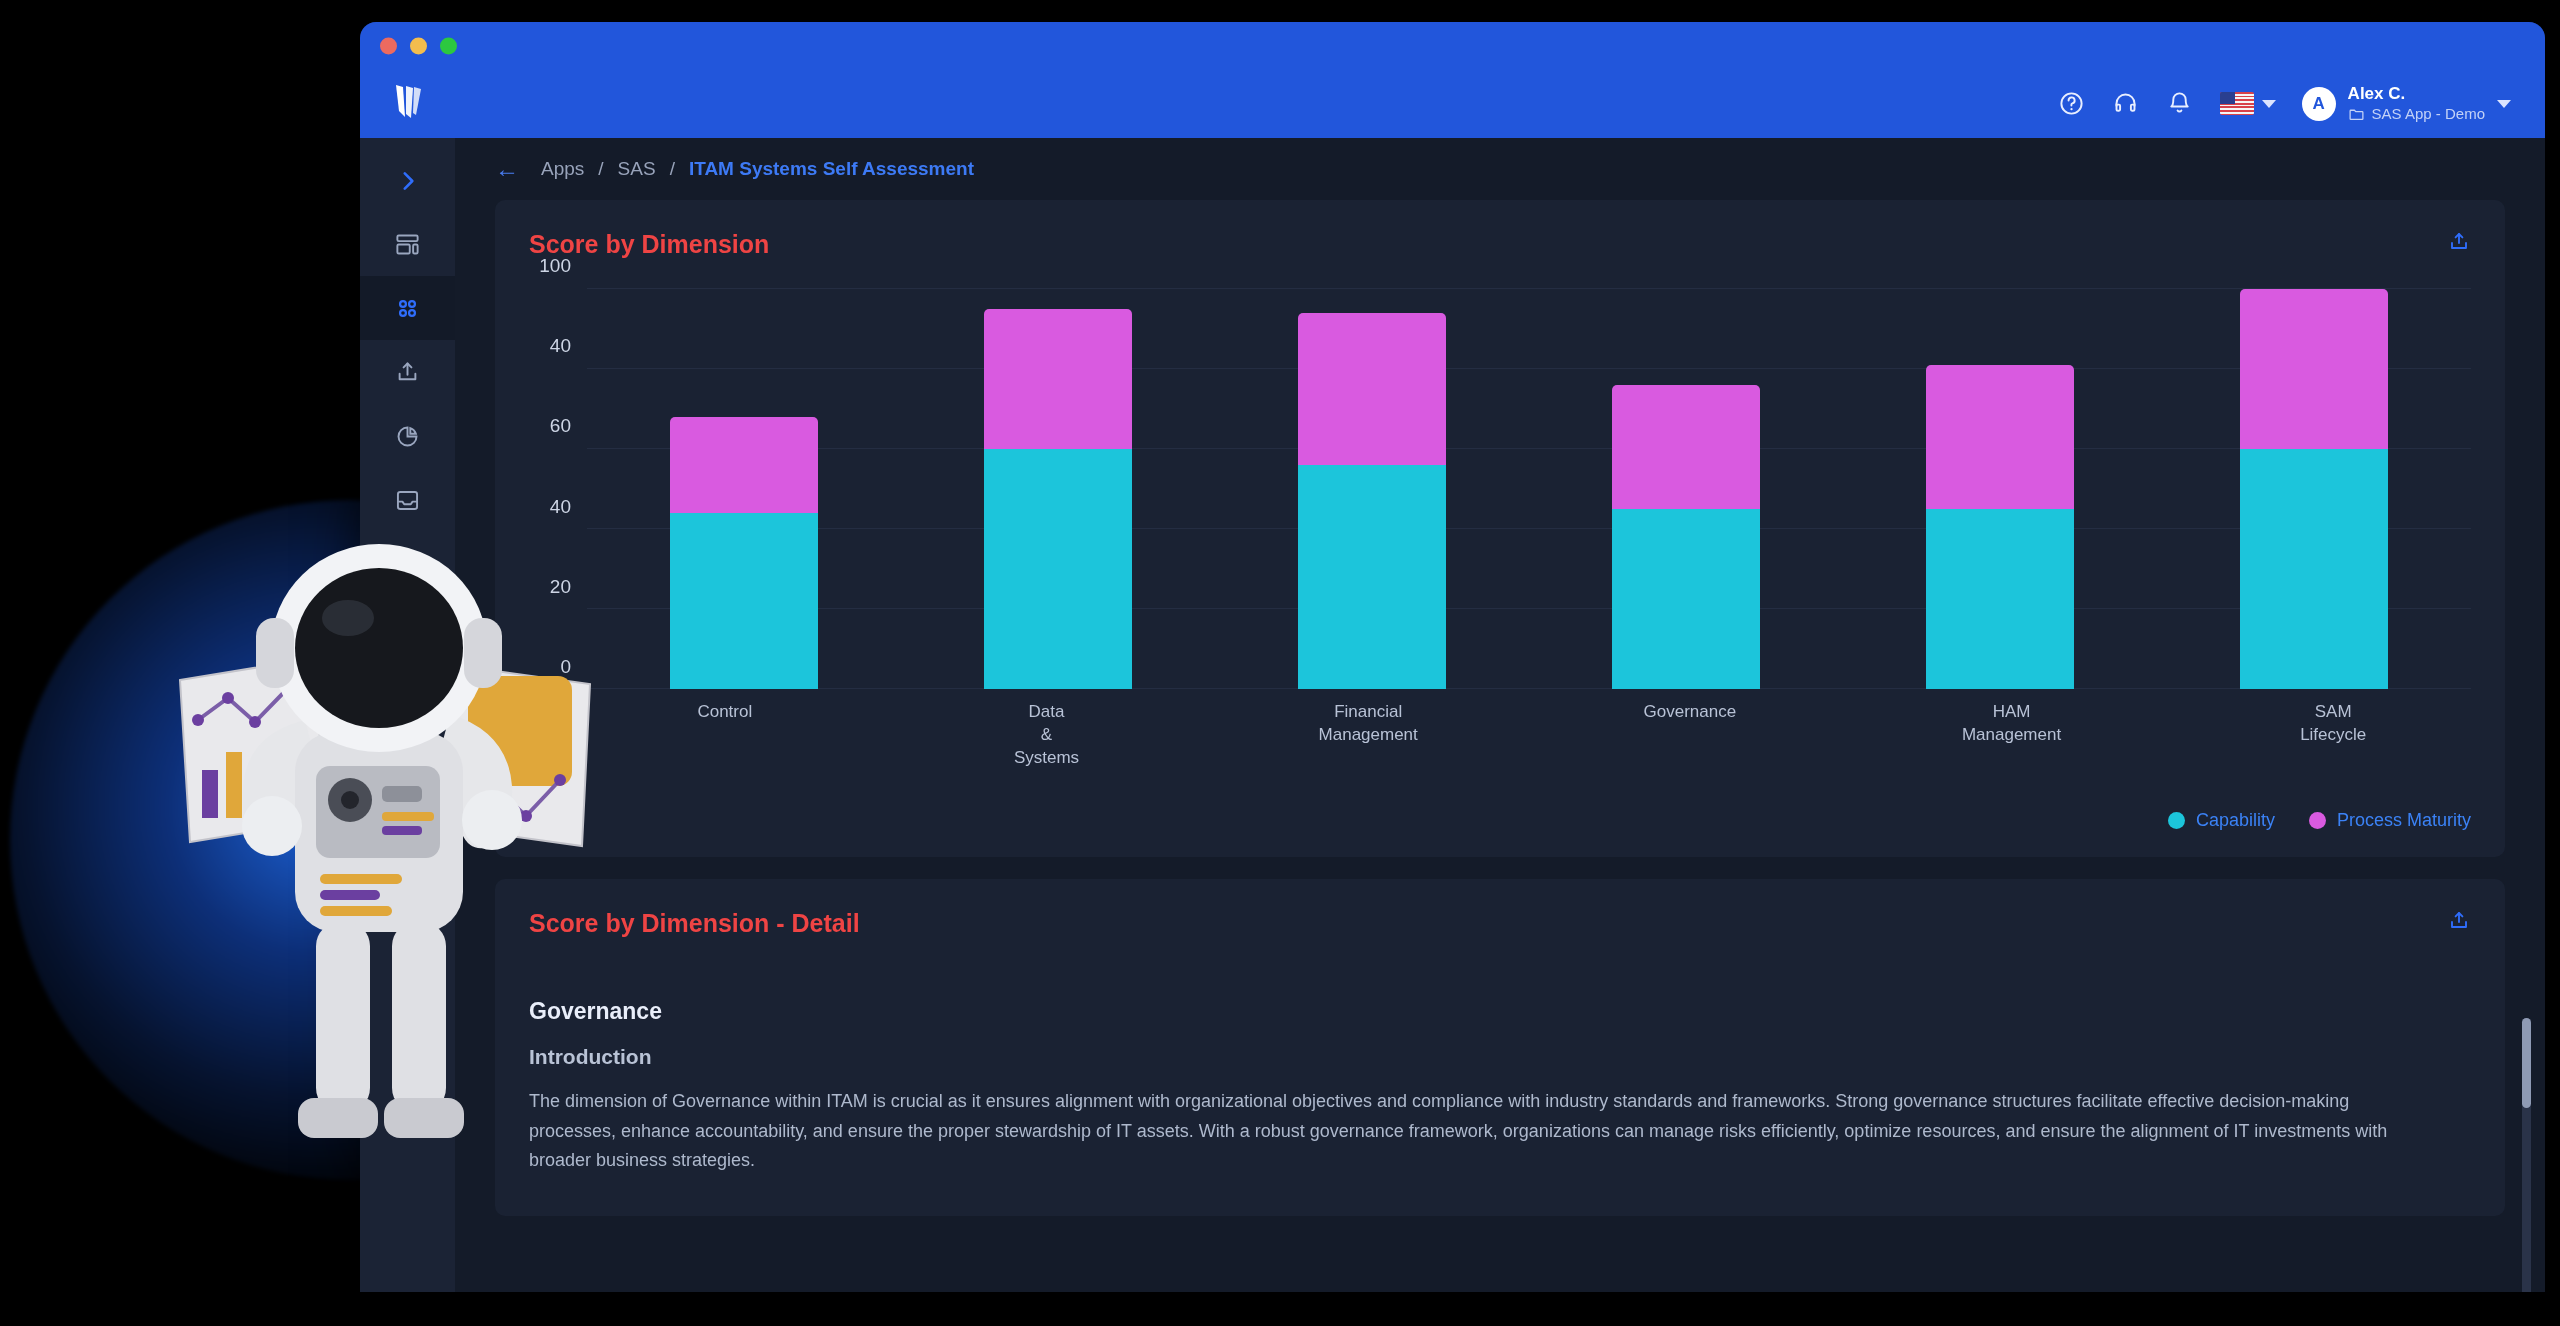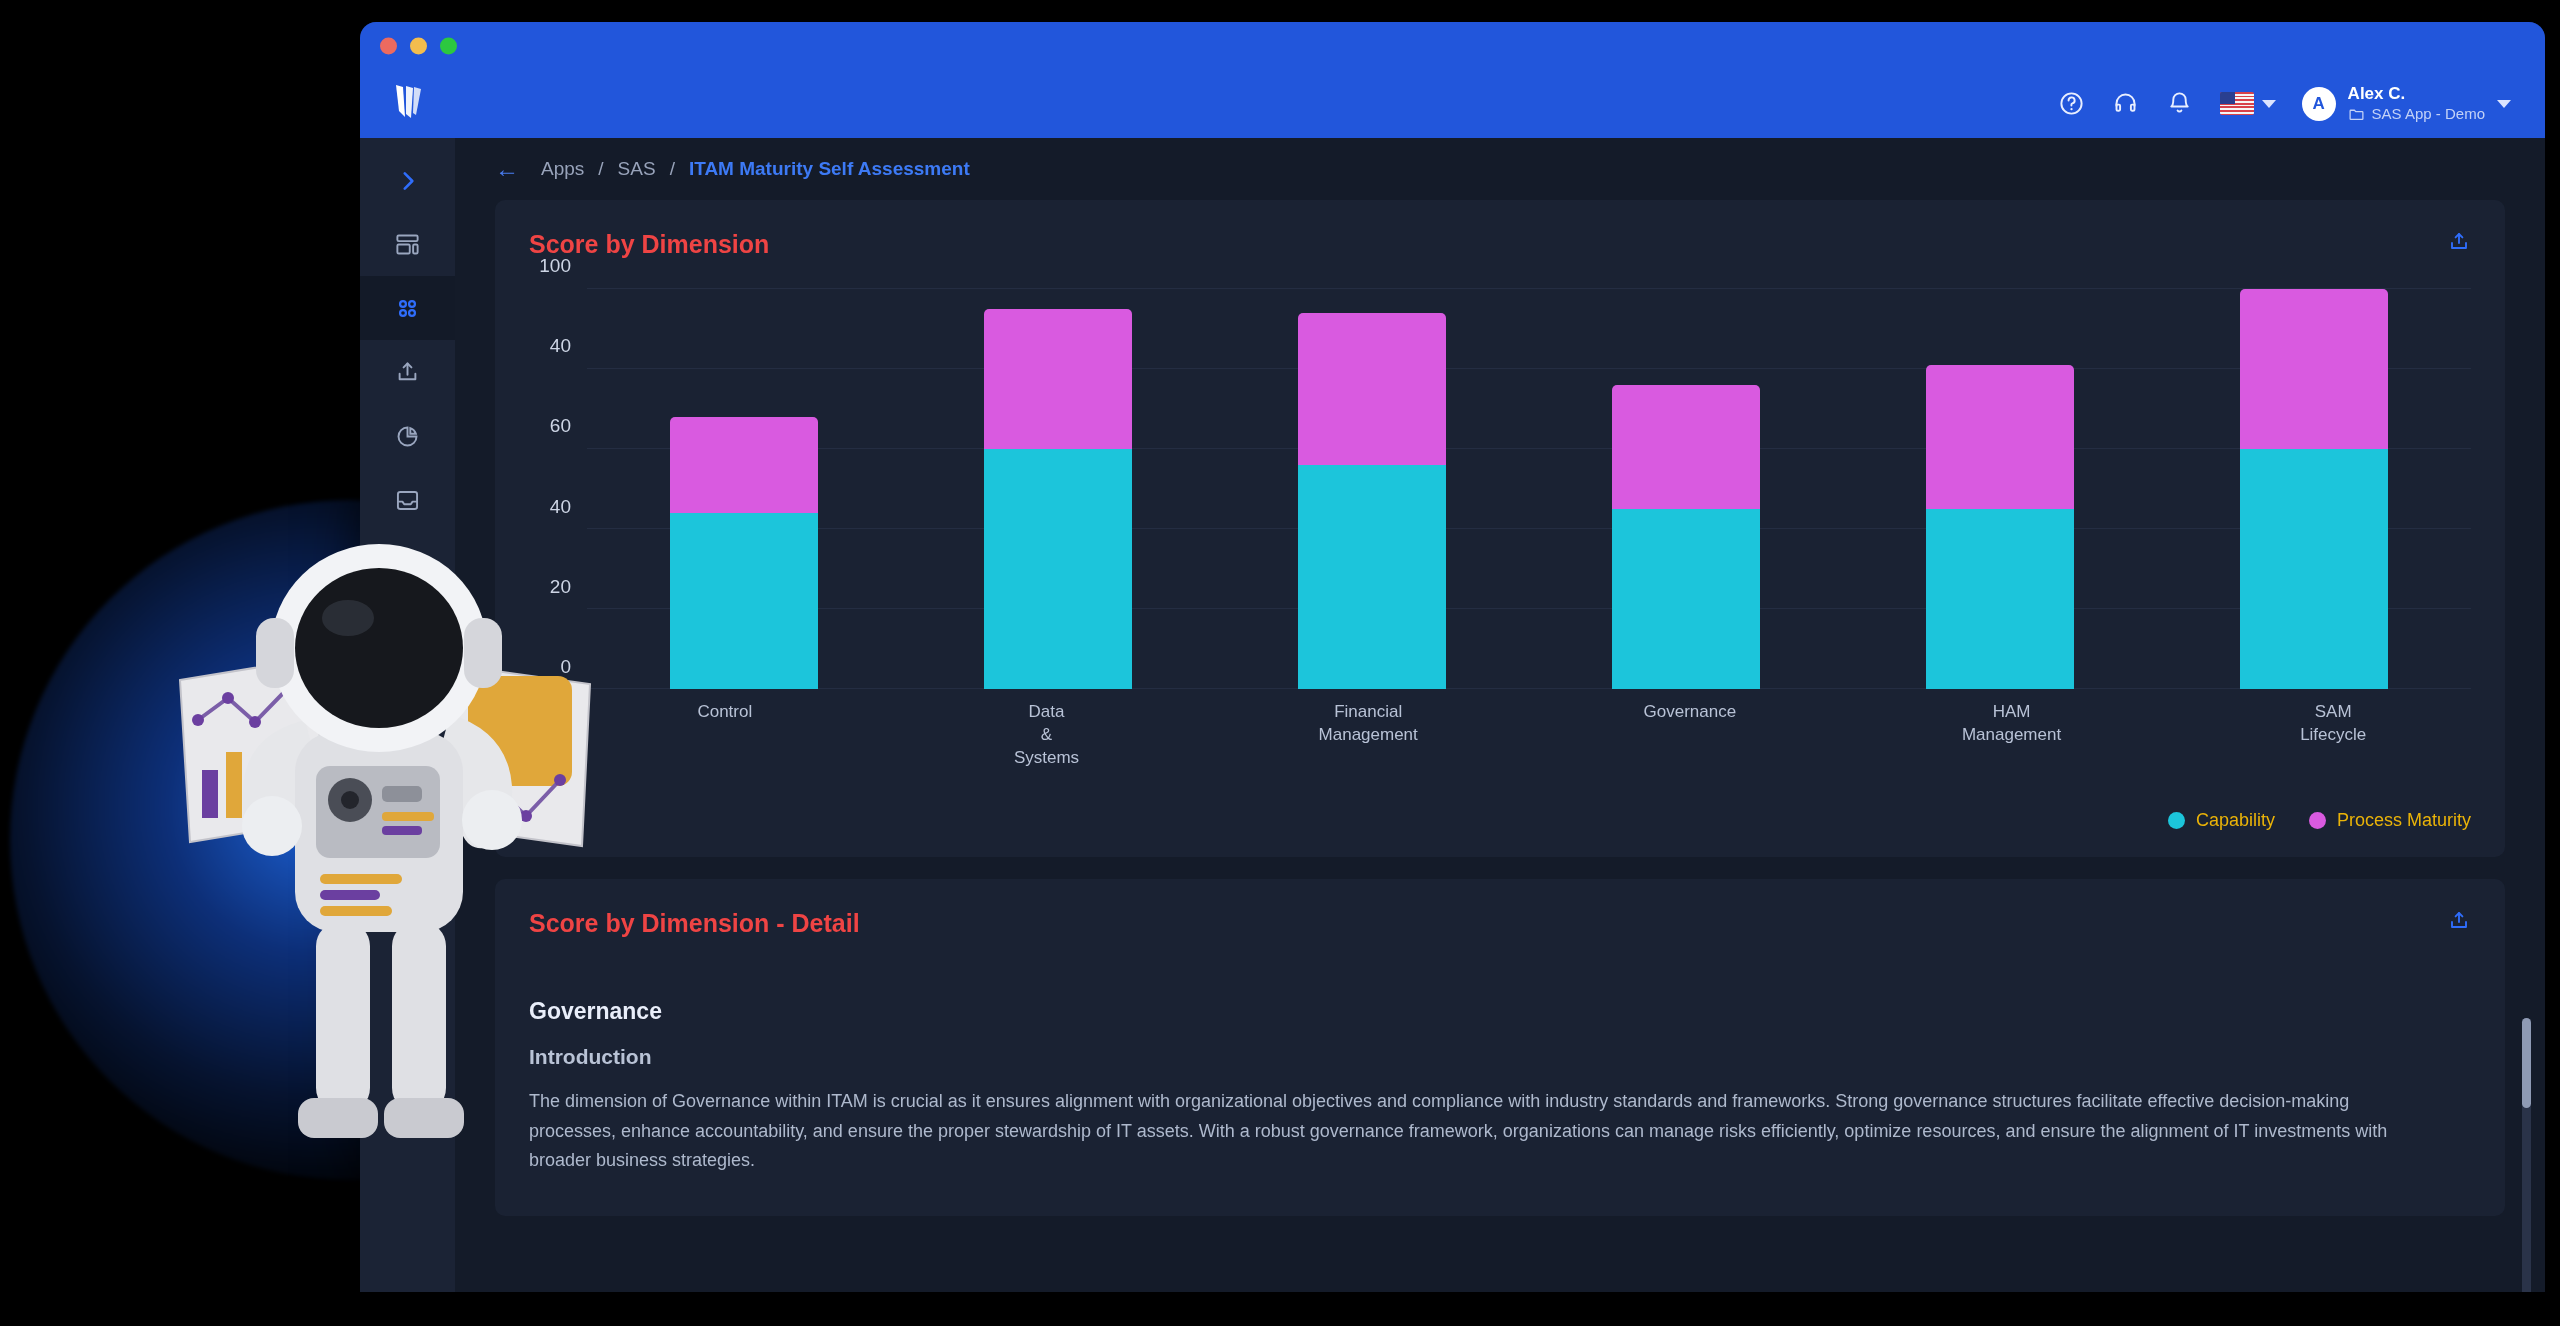--- a/index.html
+++ b/index.html
@@ -76,21 +76,21 @@
   .plot { position:relative; height:400px; margin-left:58px; }
   .gridline { position:absolute; left:0; right:0; height:1px; background:#242d42; }
   .ytick { position:absolute; right:calc(100% + 16px); transform:translateY(-50%); color:#cdd5e5; font-size:19px; white-space:nowrap; }
   .bars { position:absolute; inset:0; display:flex; align-items:flex-end; }
   .bar-slot { flex:1; display:flex; flex-direction:column; align-items:center; justify-content:flex-end; height:100%; }
   .stack { width:148px; display:flex; flex-direction:column; justify-content:flex-end; height:100%; }
   .seg-top { border-radius:5px 5px 0 0; }
   .xlabels { display:flex; margin-left:58px; margin-top:12px;gap:46px; }
   .xl { flex:1; text-align:center; color:#b8c2d6; font-size:17px; line-height:1.35; white-space:pre-line; }
   .legend { display:flex; justify-content:flex-end; gap:34px; padding:22px 34px 26px 0; }
-  .lg { display:flex; align-items:center; gap:11px; color:#eab308; font-size:18px; cursor:pointer; }
+  .lg { display:flex; align-items:center; gap:11px; color:#3b82f6; font-size:18px; cursor:pointer; }
   .dot { width:17px; height:17px; border-radius:50%; }
 
   
   .detail { padding:30px 34px 40px 34px; }
   .detail h3 { color:#e9eefa; font-size:23px; font-weight:700; margin-top:30px; }
   .detail h4 { color:#b9c3d6; font-size:21px; font-weight:600; margin-top:20px; }
   .detail p { color:#aeb9cd; font-size:18px; line-height:1.65; margin-top:18px; max-width:1870px; }
 
   
   .scrollbar { position:absolute; right:14px; top:880px; width:9px; height:330px; border-radius:5px; background:#2a3консоль; background:#2a3349; }
@@ -226,21 +226,21 @@
       </div>
 
       <div class="main">
 
         <div class="crumbs">
           <span class="back">←</span>
           <span class="c-link">Apps</span>
           <span>/</span>
           <span class="c-link">SAS</span>
           <span>/</span>
-          <span class="c-active">ITAM Maturity Self Assessment</span>
+          <span class="c-active">ITAM Systems Self Assessment</span>
         </div>
 
         <div class="scrollarea">
 
           <div class="card">
             <div class="card-head">
               <div class="card-title">Score by Dimension</div>
               <div class="export-ico">
                 <svg viewBox="0 0 24 24" width="24" height="24" fill="none" stroke="currentColor" stroke-width="1.9" stroke-linecap="round" stroke-linejoin="round">
                   <path d="M12 4v9"></path>

